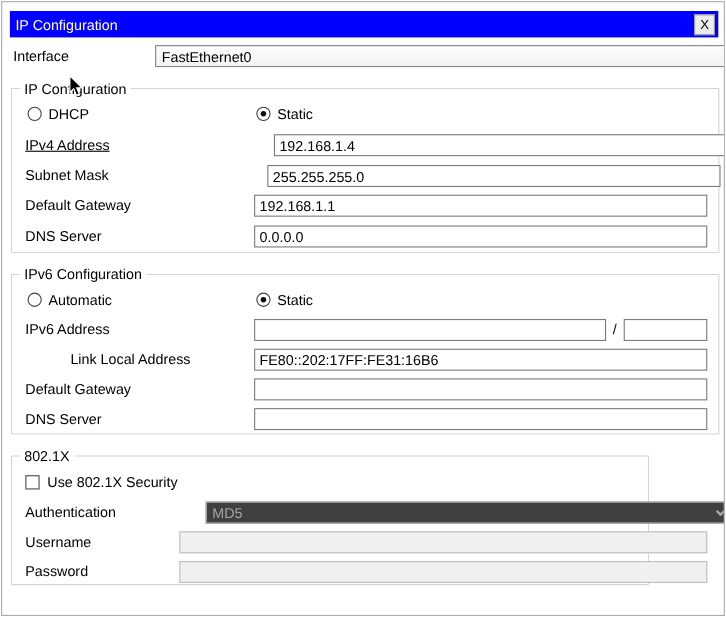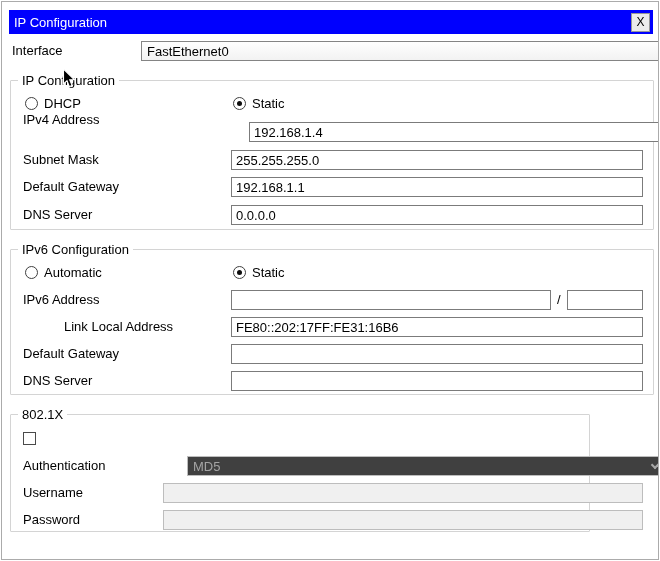--- a/index.html
+++ b/index.html
@@ -66,25 +66,25 @@
   </div>
 
   <div class="groupbox" style="left:8px; top:78px; width:644px; height:150px;">
     <span class="gb-title">IP Configuration</span>
 
     <span class="radio" style="left:14px; top:16px;"></span>
     <span class="lbl" style="left:33px; top:13px;">DHCP</span>
     <span class="radio checked" style="left:222px; top:16px;"></span>
     <span class="lbl" style="left:241px; top:13px;">Static</span>
 
-    <span class="lbl" style="left:12px; top:29px;">IPv4 Address</span>
+    <span class="lbl" style="left:12px; top:41px;text-decoration:underline;">IPv4 Address</span>
     <input type="text" class="field" style="left: 238px; top: 41px; width: 412px;" value="192.168.1.4">
 
     <span class="lbl" style="left:12px; top:69px;">Subnet Mask</span>
-    <input type="text" class="field" style="left: 220px; top: 69px; width: 412px;" value="255.255.255.0">
+    <input type="text" class="field" style="left: 232px; top: 69px; width: 412px;" value="255.255.255.0">
 
     <span class="lbl" style="left:12px; top:96px;">Default Gateway</span>
     <input type="text" class="field" style="left: 220px; top: 96px; width: 412px;" value="192.168.1.1">
 
     <span class="lbl" style="left:12px; top:124px;">DNS Server</span>
     <input type="text" class="field" style="left: 220px; top: 124px; width: 412px;" value="0.0.0.0">
   </div>
 
   <div class="groupbox" style="left:8px; top:247px; width:644px; height:146px;">
     <span class="gb-title">IPv6 Configuration</span>
@@ -106,20 +106,21 @@
     <input type="text" class="field" style="left: 220px; top: 94px; width: 412px;" value="">
 
     <span class="lbl" style="left:12px; top:121px;">DNS Server</span>
     <input type="text" class="field" style="left: 220px; top: 121px; width: 412px;" value="">
   </div>
 
   <div class="groupbox" style="left:8px; top:412px; width:580px; height:118px;">
     <span class="gb-title">802.1X</span>
 
     <span class="checkbox" style="left:12px; top:17px;"></span>
+    <span class="lbl" style="left:32px; top:14px;">Use 802.1X Security</span>
 
     <span class="lbl" style="left:12px; top:41px;">Authentication</span>
     <div class="combo disabled" style="left:152px; top:41px; width:480px;">
       <span class="combo-text">MD5</span>
       <span class="chev"></span>
     </div>
 
     <span class="lbl" style="left:12px; top:68px;">Username</span>
     <input type="text" class="field" disabled="" style="left: 152px; top: 68px; width: 480px;" value="">
 

